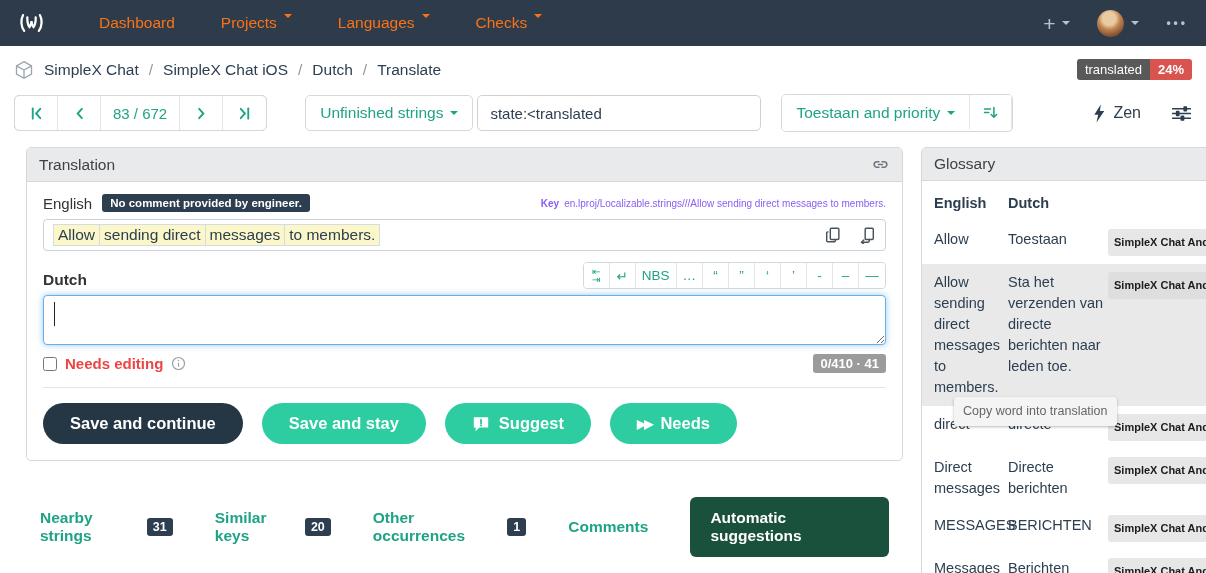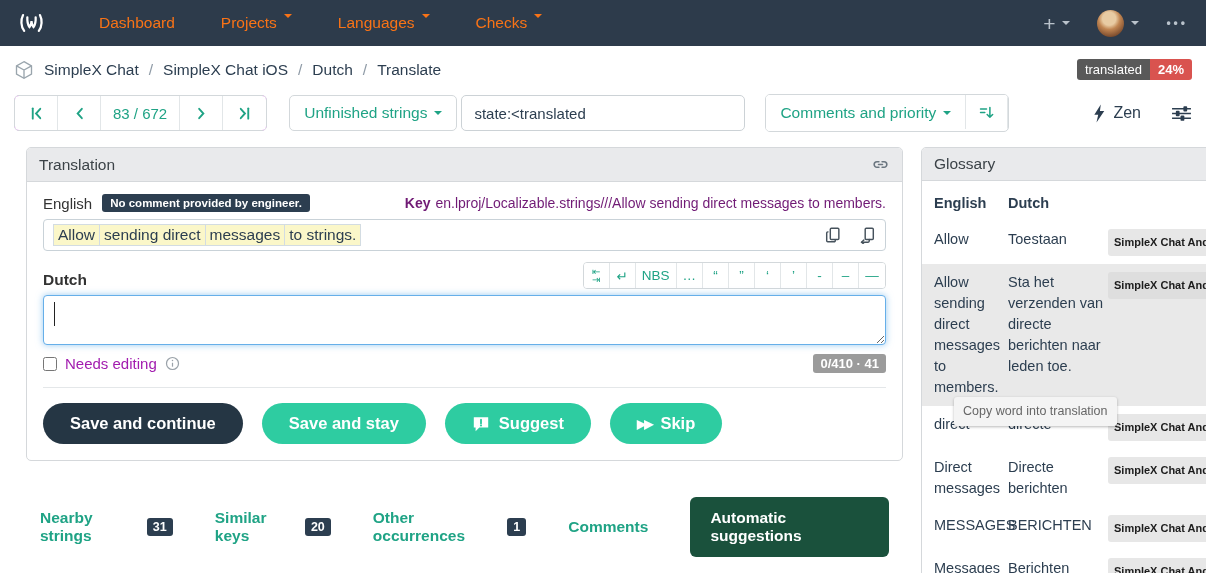--- a/index.html
+++ b/index.html
@@ -33,21 +33,21 @@
   .toolbar { display:flex; align-items:center; padding:5px 14px 15px; }
   .btn-group { display:inline-flex; border:1px solid #d3d8db; border-radius:5px; background:#d946ef; overflow:hidden; }
   .tb-btn { min-width:43px; height:34px; display:flex; align-items:center; justify-content:center;
     color:#1fa385; background:#fff; border:none; border-right:1px solid #e2e6e8; font-size:15px; padding:0 12px; cursor:pointer; }
   .btn-group .tb-btn:last-child { border-right:none; }
   .dd-btn { height:36px; border:1px solid #d3d8db; border-radius:5px; background:#fff; color:#1fa385;
     font-size:15.5px; display:inline-flex; align-items:center; padding:0 14px; cursor:pointer; }
   .search-input { width:284px; height:36px; border:1px solid #ccd2d6; border-radius:5px;
     padding:0 12px; font-size:15px; color:#2c3e50; font-family:inherit; }
   .grp-pag { margin-right:22px; }
-  .filter-btn { margin-right:4px; }
+  .filter-btn { margin-right:4px;margin-left:16px; }
   .search-input { margin-right:20px; }
   .sort-group { display:inline-flex; border:1px solid #d3d8db; border-radius:5px; overflow:hidden; }
   .sort-group .dd-btn { border:none; border-radius:0; }
   .sort-group .sort-icon-btn { border-left:1px solid #e2e6e8; }
   .toolbar-right { margin-left:auto; display:flex; align-items:center; gap:30px; color:#2c3e50; }
   .zen-btn { display:flex; align-items:center; gap:7px; font-size:16px; cursor:pointer; }
   .sliders-btn { display:flex; cursor:pointer; }
 
   
   .main { display:flex; padding:0 14px; gap:18px; align-items:flex-start; }
@@ -55,21 +55,21 @@
   .right-col { flex:1; }
 
   .panel { border:1px solid #d5d8db; border-radius:5px; background:#fff; }
   .panel-header { background:#e9eaec; border-bottom:1px solid #d5d8db; border-radius:4px 4px 0 0;
     padding:7px 12px; font-size:15.5px; color:#3c4348; display:flex; align-items:center; }
   .ph-icon { margin-left:auto; display:flex; cursor:pointer; }
 
   .panel-body { padding:12px 16px 0; }
   .lang-row { display:flex; align-items:center; gap:10px; font-size:15px; color:#333; }
   .comment-badge { background:#2c3e50; color:#fff; font-size:11.5px; padding:3px 8px; border-radius:3px; font-weight:bold; }
-  .key-wrap { margin-left:auto; font-size:14px; color:#701a75; }
+  .key-wrap { margin-left:auto; font-size:10px; color:#8b5cf6; }
   .key-label { font-weight:bold; margin-right:5px; }
 
   .source-box { margin-top:7px; border:1px solid #c9d2d8; border-radius:4px; padding:4px 9px;
     display:flex; align-items:center; font-size:15.5px; color:#2c3e50; min-height:30px; }
   .tokens { display:flex; }
   .tok { background:#fbf7c9; padding:1px 4px; border:1px solid #d3dce2; margin-right:-1px; white-space:pre; }
   .src-icons { margin-left:auto; display:flex; gap:16px; color:#46525c; }
   .src-icons .ic { display:flex; cursor:pointer; }
 
   .target-row { display:flex; align-items:flex-end; margin-top:11px; }
@@ -82,21 +82,21 @@
   .tab-glyph { font-size:10px; line-height:8px; }
 
   .ta-wrap { position:relative; margin-top:6px; }
   .target-textarea { width:100%; height:50px; border:1px solid #66afe9; border-radius:4px;
     box-shadow:0 0 7px rgba(102,175,233,.65); padding:7px 10px; font-size:15.5px; font-family:inherit;
     resize:vertical; outline:none; display:block; }
   .cursor { position:absolute; left:11px; top:7px; width:1px; height:24px; background:#222; animation:blink 1s steps(1) infinite; }
   @keyframes blink { 50% { opacity:0; } }
 
   .needs-row { display:flex; align-items:center; margin-top:9px; gap:8px; font-size:15px; }
-  .needs-label { font-weight:normal; color:#a21caf; }
+  .needs-label { font-weight:bold; color:#ef4444; }
   .needs-cb { width:14px; height:14px; }
   .counter-badge { margin-left:auto; background:#9b9b9b; color:#fff; font-weight:bold; font-size:13px;
     padding:2px 7px; border-radius:3px; }
 
   .panel-divider { border:none; border-top:1px solid #e4e7e9; margin:14px 0 0; }
   .actions { display:flex; gap:19px; padding:15px 16px 16px; }
   .pill { height:41px; border:none; border-radius:21px; color:#fff; font-weight:bold; font-size:16.5px;
     display:inline-flex; align-items:center; justify-content:center; padding:0 27px; gap:9px; cursor:pointer;
     font-family:inherit; }
   .pill.dark { background:#253644; }
@@ -215,21 +215,21 @@
         </svg>
     </button>
   </div>
   <button class="dd-btn filter-btn">
     <span>Unfinished strings</span>
       <span class="caret"></span>
   </button>
   <input class="search-input" type="text" value="state:&lt;translated" style="">
   <div class="sort-group">
     <button class="dd-btn">
-      <span>Comments and priority</span>
+      <span>Toestaan and priority</span>
         <span class="caret"></span>
     </button>
     <button class="tb-btn sort-icon-btn">
       <svg width="17" height="17" viewBox="0 0 20 20" fill="none" stroke="currentColor" stroke-width="1.8" stroke-linecap="round">
         <path d="M3 6h7M3 10h5"></path>
           <path d="M14 4v11.5M14 15.5l-3.2-3.2M14 15.5l3.2-3.2"></path>
       </svg>
     </button>
   </div>
   <div class="toolbar-right">
@@ -273,21 +273,21 @@
           <span class="key-wrap">
             <span class="key-label">Key</span><span>en.lproj/Localizable.strings///Allow sending direct messages to members.</span>
           </span>
         </div>
 
         <div class="source-box">
           <span class="tokens">
             <span class="tok">Allow</span>
             <span class="tok">sending direct</span>
             <span class="tok">messages</span>
-            <span class="tok">to strings.</span>
+            <span class="tok">to members.</span>
           </span>
           <span class="src-icons">
             <span class="ic">
               <svg width="18" height="18" viewBox="0 0 20 20" fill="none" stroke="currentColor" stroke-width="1.6">
                   <rect x="7" y="2.5" width="9.5" height="12.5" rx="1.2"></rect>
                   <path d="M5 6.5H4.2A1.2 1.2 0 003 7.7v8.6a1.2 1.2 0 001.2 1.2h7.1a1.2 1.2 0 001.2-1.2v-.8"></path>
                 </svg>
             </span>
             <span class="ic">
               <svg width="18" height="18" viewBox="0 0 20 20" fill="none" stroke="currentColor" stroke-width="1.6" stroke-linecap="round">
@@ -352,21 +352,21 @@
             <svg width="18" height="18" viewBox="0 0 20 20">
                 <path d="M2 2.5h16v11.5H8.2L4 18v-4H2z" fill="#fff"></path>
                 <path d="M10 5.2v4.2" stroke="#2ecca1" stroke-width="2.1" stroke-linecap="round"></path>
                 <circle cx="10" cy="11.6" r="1.15" fill="#2ecca1"></circle>
               </svg>
           </span>
           <span>Suggest</span>
         </button>
         <button class="pill green">
           <span class="skip-glyph">▶▶</span>
-          <span>Skip</span>
+          <span>Needs</span>
         </button>
       </div>
     </div>
 
     <div class="tabs">
       <div class="tab-row">
         <span class="tab">
           <span>Nearby strings</span>
             <span class="tab-count">31</span>
         </span>

